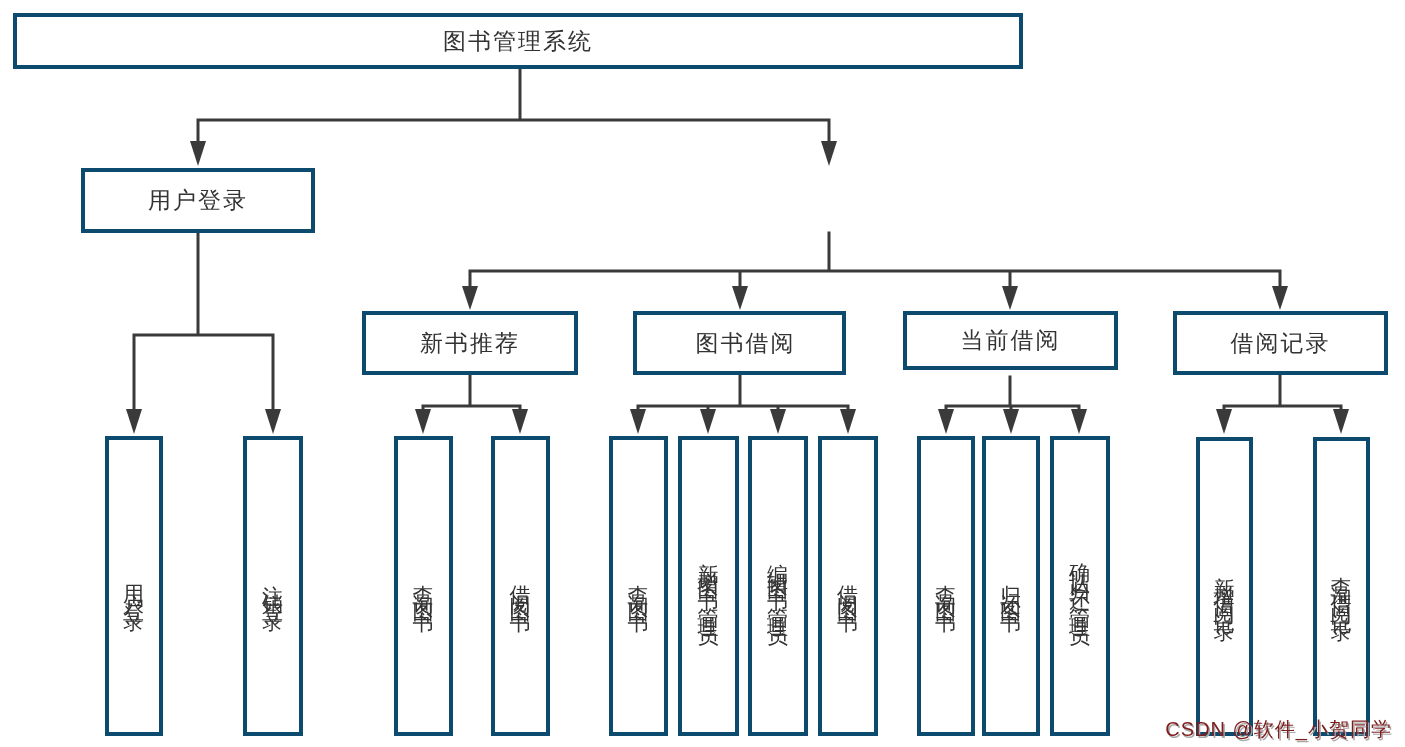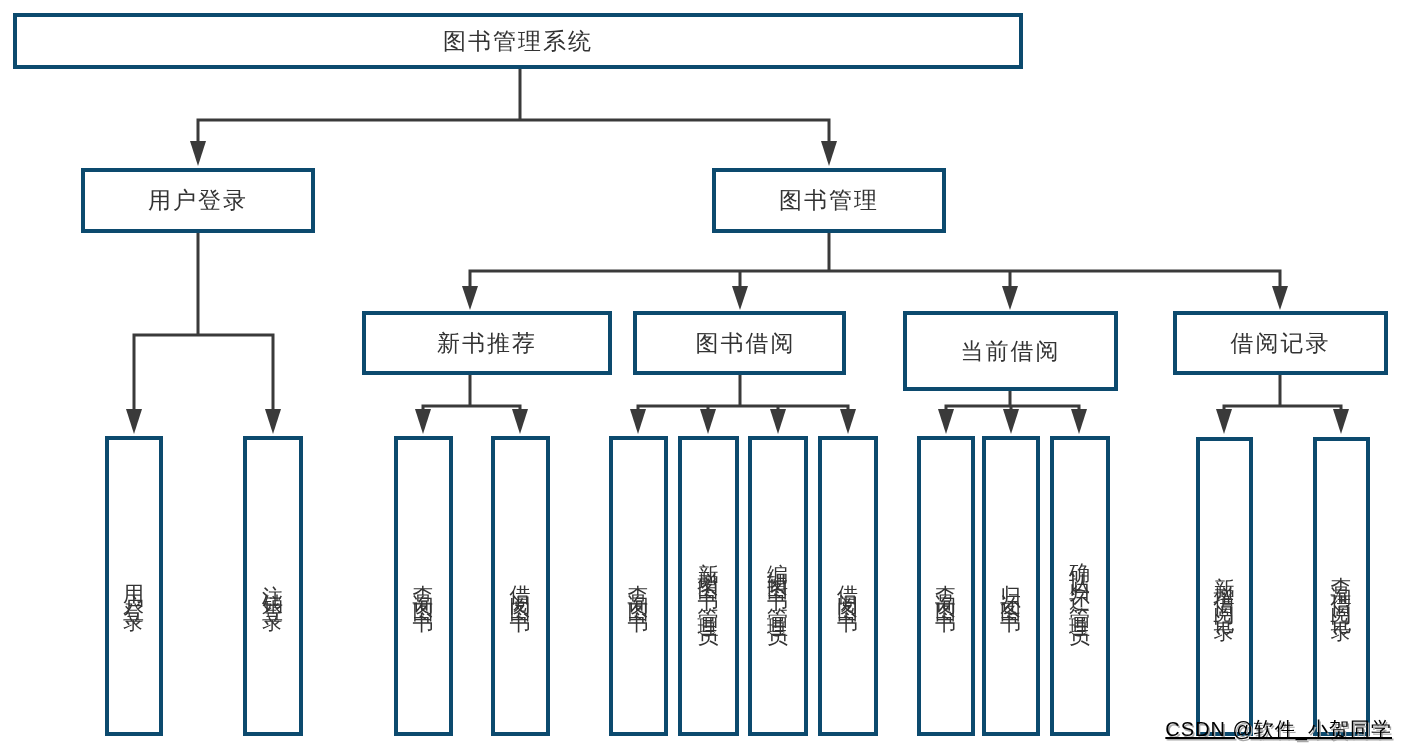--- a/index.html
+++ b/index.html
@@ -37,25 +37,24 @@
     letter-spacing: 9px;
     line-height: 1;
     color: #333333;
   }
   .watermark {
     position: absolute;
     right: 13px;
     bottom: 4px;
     font-size: 20px;
     letter-spacing: 1px;
-    color: #000000;
+    color: #7f1d1d;
     text-shadow: 1.5px 1.5px 0 #a8a8a8;
     z-index: 6;
     white-space: nowrap;
-    text-decoration: underline;
   }
 </style>
 </head>
 <body>
 
 <div class="canvas">
 
   <svg class="connectors" viewBox="0 0 1405 747" xmlns="http://www.w3.org/2000/svg">
     <g stroke="#3a3a3a" stroke-width="3" fill="none" stroke-linecap="square">
       <path d="M520,69 V120 M198,120 H829 M198,120 V146 M829,120 V146"></path>
@@ -85,25 +84,24 @@
       <polygon points="1003,409 1019,409 1011,434"></polygon>
       <polygon points="1071,409 1087,409 1079,434"></polygon>
       <polygon points="1216,409 1232,409 1224,434"></polygon>
       <polygon points="1333,409 1349,409 1341,434"></polygon>
     </g>
   </svg>
 
   <div class="node" style="left:13px; top:13px; width:1010px; height:56px;">图书管理系统</div>
 
   <div class="node" style="left:81px; top:168px; width:234px; height:65px;">用户登录</div>
-  <div class="node" style="left:712px; top:168px; width:234px; height:65px;">图书管理</div>
 
-  <div class="node" style="left:362px; top:311px; width:250px; height:64px;">新书推荐</div>
+  <div class="node" style="left:362px; top:311px; width:216px; height:64px;">新书推荐</div>
   <div class="node" style="left:633px; top:311px; width:213px; height:64px;padding-left:12px;">图书借阅</div>
-  <div class="node" style="left:903px; top:311px; width:215px; height:80px;">当前借阅</div>
+  <div class="node" style="left:903px; top:311px; width:215px; height:59px;">当前借阅</div>
   <div class="node" style="left:1173px; top:311px; width:215px; height:64px;">借阅记录</div>
 
   <div class="node leaf" style="left:105px; top:436px; width:58px; height:300px;">
     <span class="vtext">用户登录</span>
   </div>
   <div class="node leaf" style="left:243px; top:436px; width:60px; height:300px;">
     <span class="vtext">注销登录</span>
   </div>
 
   <div class="node leaf" style="left:394px; top:436px; width:59px; height:300px;">

